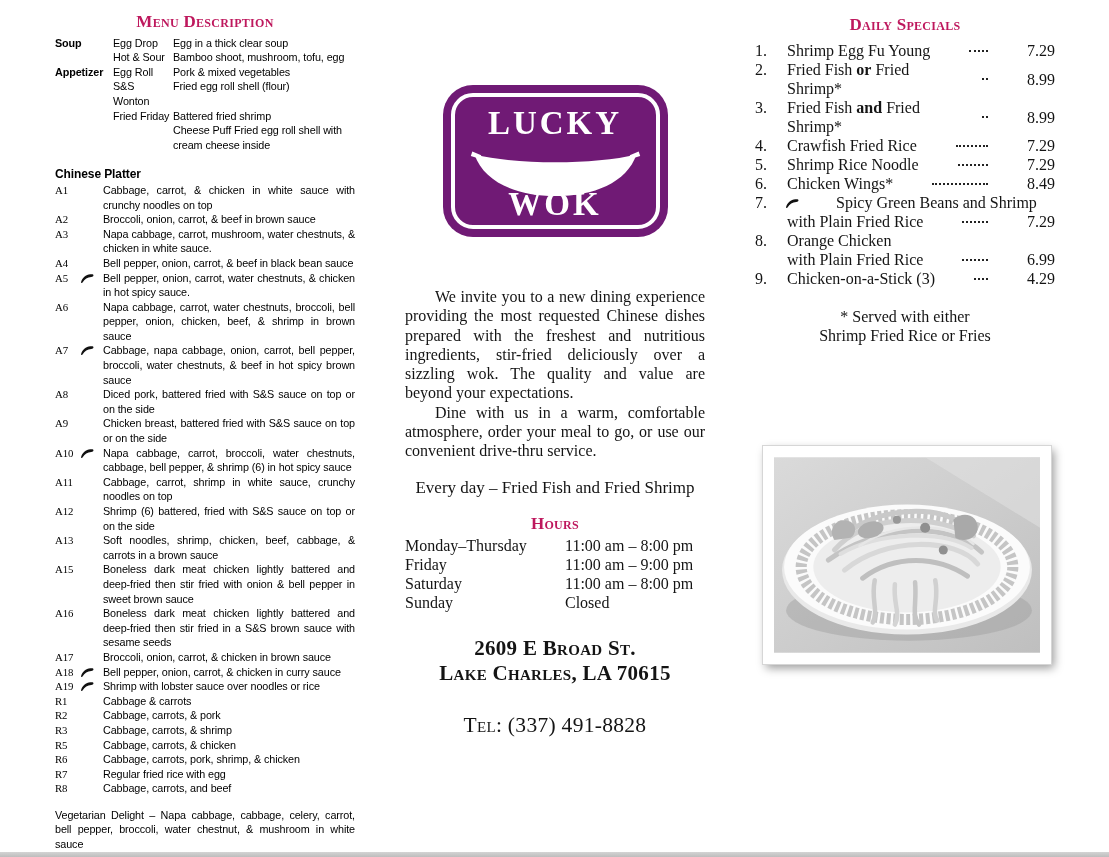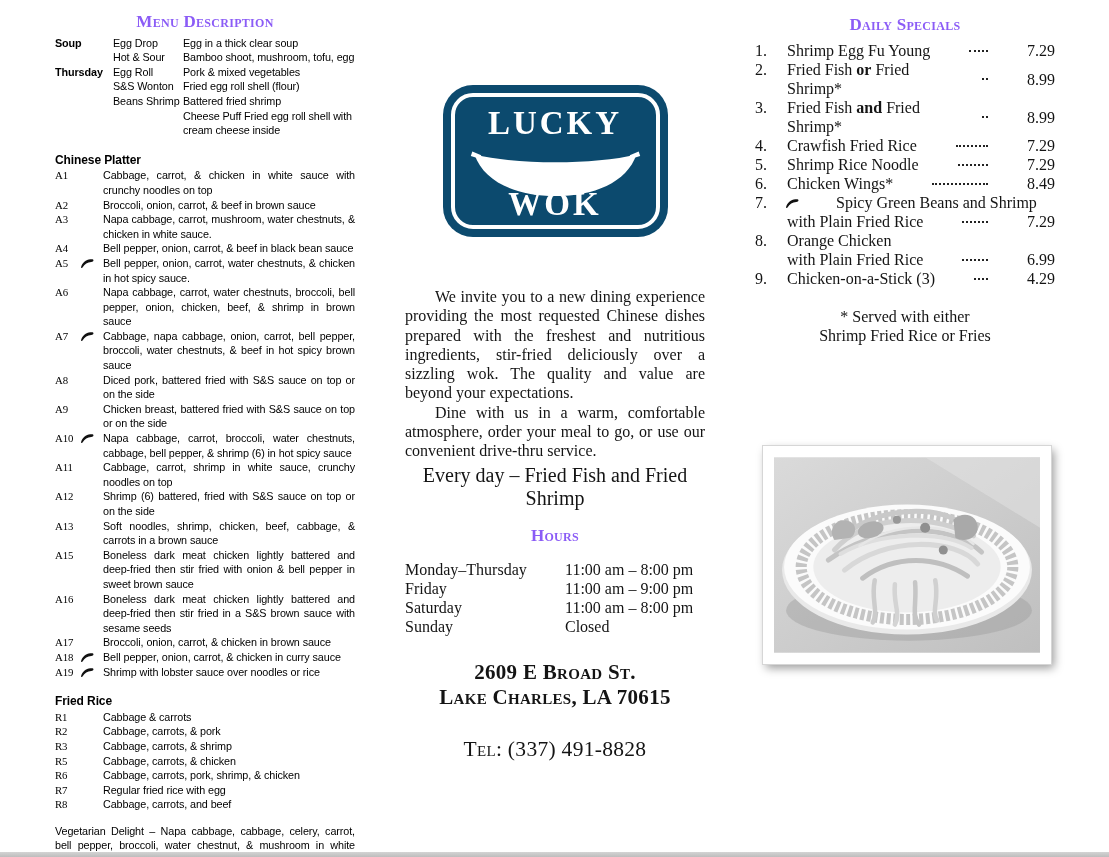--- a/index.html
+++ b/index.html
@@ -7,57 +7,57 @@
     width:1109px;height:857px;position:relative;background:#ffffff;
     overflow:hidden;font-family:"Liberation Serif", serif;color:#141414;
     -webkit-font-smoothing:antialiased;
   }
   .col{position:absolute;top:15px;width:300px;}
   .col-left{left:55px;font-family:"Liberation Sans", sans-serif;font-size:10.8px;line-height:14.6px;color:#000;letter-spacing:-0.1px;}
   .col-center{left:405px;}
   .col-right{left:755px;}
   .col-title{
     font-family:"Liberation Serif", serif;font-variant:small-caps;font-weight:bold;
-    font-size:17px;text-align:center;letter-spacing:.3px;color:#8b5cf6;margin:0 0 6px 0;
+    font-size:17px;text-align:center;letter-spacing:.3px;color:#be185d;margin:0 0 6px 0;
   }
 
   
   .intro-row{display:flex;}
   .intro-category{width:58px;font-weight:bold;flex:none;}
-  .intro-item{width:70px;flex:none;}
+  .intro-item{width:60px;flex:none;}
   .intro-desc{flex:1;}
   .sec-heading{font-weight:bold;font-size:12px;margin-top:15px;margin-bottom:1px;}
   .dish-row{display:flex;position:relative;}
   .dish-code{width:48px;flex:none;font-family:Liberation Serif, serif;}
   .dish-desc{flex:1;text-align:justify;}
   .veg-note{margin:12px 0 0 0;text-align:justify;}
   .pepper{width:14px;height:11px;flex:none;display:inline-block;}
   .dish-row .pepper{position:absolute;left:25px;top:2px;}
 
   
   .logo{
     position:relative;width:225px;height:152px;margin:70px auto 0 auto;
-    background:#0c4a6e;border-radius:30px;
+    background:#701a75;border-radius:30px;
   }
   .logo-inner{
     position:absolute;left:8px;top:8px;right:8px;bottom:8px;
     border:4px solid #fff;border-radius:22px;
   }
   .logo-word{
     position:absolute;width:100%;text-align:center;color:#fff;
     font-family:"Liberation Serif", serif;font-weight:bold;letter-spacing:3px;font-size:33px;
   }
   .logo-word.top{top:20px;}
   .logo-word.bottom{bottom:14px;}
   .logo-wok-svg{position:absolute;left:26px;top:62px;width:173px;height:52px;}
 
   .welcome{margin-top:50px;font-size:16px;line-height:19.3px;text-align:justify;}
   .welcome p{margin:0;text-indent:30px;}
-  .everyday{margin-top:3px;text-align:center;font-size:20px;}
-  .hours-title{margin-top:16px;margin-bottom:14px;}
+  .everyday{margin-top:17px;text-align:center;font-size:17px;}
+  .hours-title{margin-top:16px;margin-bottom:2px;}
   .hours-row{display:flex;font-size:16px;line-height:19px;}
   .hours-day{width:160px;flex:none;}
   .address{margin-top:24px;text-align:center;font-weight:bold;font-variant:small-caps;font-size:21px;line-height:25px;letter-spacing:.3px;}
   .phone{margin-top:27px;text-align:center;font-weight:normal;font-variant:small-caps;font-size:21.5px;letter-spacing:.3px;}
 
   
   .special-row{display:flex;font-size:16px;line-height:19px;}
   .special-num{width:32px;flex:none;}
   .special-content{flex:1;}
   .special-line{display:flex;align-items:center;gap:36px;}
@@ -87,32 +87,32 @@
         <span class="intro-category">Soup</span>
         <span class="intro-item">Egg Drop</span>
         <span class="intro-desc">Egg in a thick clear soup</span>
       </div>
       <div class="intro-row">
         <span class="intro-category"></span>
         <span class="intro-item">Hot &amp; Sour</span>
         <span class="intro-desc">Bamboo shoot, mushroom, tofu, egg</span>
       </div>
       <div class="intro-row">
-        <span class="intro-category">Thursday</span>
+        <span class="intro-category">Appetizer</span>
         <span class="intro-item">Egg Roll</span>
         <span class="intro-desc">Pork &amp; mixed vegetables</span>
       </div>
       <div class="intro-row">
         <span class="intro-category"></span>
         <span class="intro-item">S&amp;S Wonton</span>
         <span class="intro-desc">Fried egg roll shell (flour)</span>
       </div>
       <div class="intro-row">
         <span class="intro-category"></span>
-        <span class="intro-item">Beans Shrimp</span>
+        <span class="intro-item">Fried Friday</span>
         <span class="intro-desc">Battered fried shrimp</span>
       </div>
       <div class="intro-row">
         <span class="intro-category"></span>
         <span class="intro-item"></span>
         <span class="intro-desc">Cheese Puff  Fried egg roll shell with cream cheese inside</span>
       </div>
     </div>
   <div id="left-sections">
       <div class="sec-heading">Chinese Platter</div>
@@ -196,21 +196,20 @@
         </svg>
         <span class="dish-desc">Bell pepper, onion, carrot, &amp; chicken in curry sauce</span>
       </div>
       <div class="dish-row">
         <span class="dish-code">A19</span>
         <svg viewBox="0 0 16 12" class="pepper">
           <path d="M15.2 1.6 C16 2.9 14.6 4.1 12.8 4.2 C8.6 4.6 5.2 6.4 2.9 10.6 C2.4 11.4 1 11.1 1.2 10.2 C2.2 5.2 6.8 1.6 11.8 1.1 C13.4 1 14.7 0.9 15.2 1.6 Z" fill="#111"></path>
         </svg>
         <span class="dish-desc">Shrimp with lobster sauce over noodles or rice</span>
       </div>
-      <div class="sec-heading">Fried Rice</div>
       <div class="dish-row">
         <span class="dish-code">R1</span>
         <span class="dish-desc">Cabbage &amp; carrots</span>
       </div>
       <div class="dish-row">
         <span class="dish-code">R2</span>
         <span class="dish-desc">Cabbage, carrots, &amp; pork</span>
       </div>
       <div class="dish-row">
         <span class="dish-code">R3</span>

